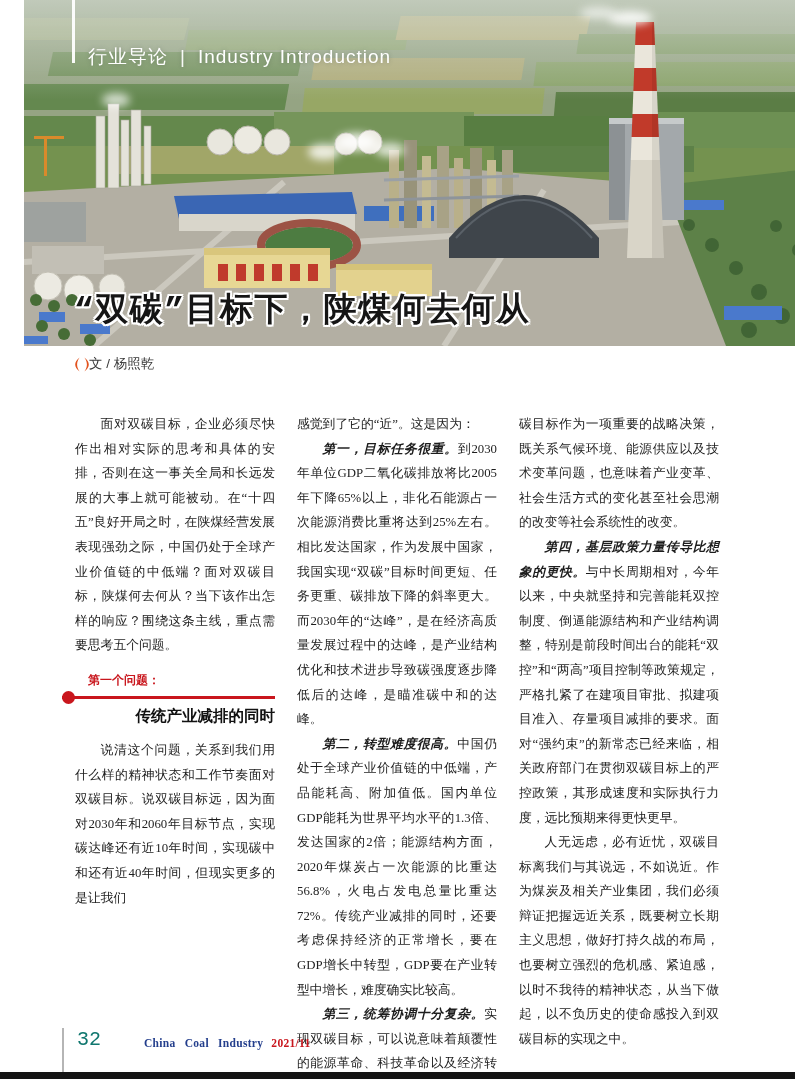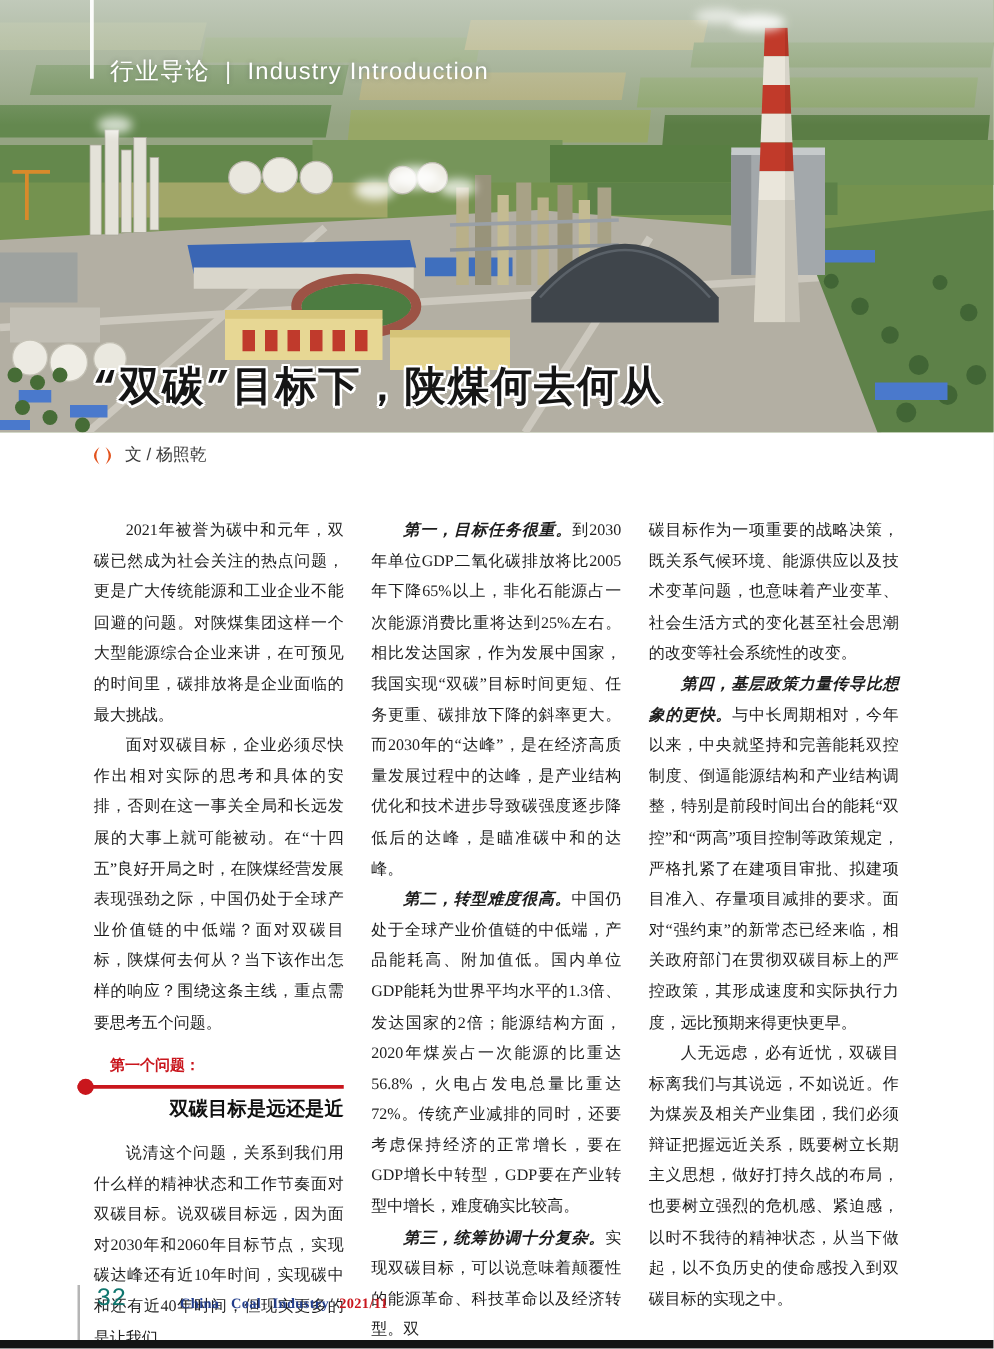--- a/index.html
+++ b/index.html
@@ -1,32 +1,32 @@
 <!DOCTYPE html>
 <html><head>
 <meta charset="utf-8">
 <style>
   html,body{margin:0;padding:0;background:#e8e8e8;}
   .page{position:relative;width:795px;height:1079px;background:#ffffff;overflow:hidden;
         font-family:"Liberation Serif","DejaVu Serif",serif;}
   
-  .hero{position:absolute;left:0;top:0;width:669px;height:346px;}
+  .hero{position:absolute;left:0;top:0;width:669px;height:346px;padding-left:24px;}
   .hero svg{display:block;}
   .kicker-bar{position:absolute;left:72px;top:0;width:3px;height:63px;background:#ffffff;opacity:.95;}
   .kicker{position:absolute;left:88px;top:44px;color:#fff;
           font-family:"Liberation Sans","DejaVu Sans",sans-serif;font-size:19px;letter-spacing:1px;
           text-shadow:0 0 4px rgba(60,70,60,.35);white-space:nowrap;}
   .kicker .div{padding:0 12px;font-weight:300;opacity:.95;}
   .hero-title{position:absolute;left:74px;top:287px;
           font-family:Liberation Mono, monospace;font-weight:900;font-size:33px;
           color:#151515;letter-spacing:1.5px;white-space:nowrap;
           text-shadow:2px 0 0 #fff,-2px 0 0 #fff,0 2px 0 #fff,0 -2px 0 #fff,
                       1.6px 1.6px 0 #fff,-1.6px -1.6px 0 #fff,1.6px -1.6px 0 #fff,-1.6px 1.6px 0 #fff;}
   
-  .byline{position:absolute;left:75px;top:355px;display:flex;align-items:center;gap:11px;
+  .byline{position:absolute;left:75px;top:355px;display:flex;align-items:center;gap:0;
           font-family:"Liberation Sans","DejaVu Sans",sans-serif;font-size:13.5px;color:#3a3a3a;}
   
   .columns{position:absolute;left:75px;top:412px;width:644px;display:flex;gap:22px;}
   .col{width:200px;font-size:12.8px;line-height:24.6px;color:#1d1d1d;text-align:justify;}
   .col p{margin:0;}
   .col p.ind{text-indent:2em;}
   .lead{font-style:italic;font-weight:700;}
   
   .q-block{margin:12px 0 10px 0;}
   .q-label{font-family:"Liberation Sans","DejaVu Sans",sans-serif;font-weight:700;font-size:12px;
@@ -241,31 +241,31 @@
     <svg width="14" height="15" viewBox="0 0 14 15">
       <path d="M4.6,0.5 C1.6,2.9 0.2,5.2 0.2,7.5 C0.2,9.8 1.6,12.1 4.6,14.5 C2.9,12 2.1,9.7 2.1,7.5 C2.1,5.3 2.9,3 4.6,0.5 Z" fill="#e2531e"></path>
       <path d="M9.4,0.5 C12.4,2.9 13.8,5.2 13.8,7.5 C13.8,9.8 12.4,12.1 9.4,14.5 C11.1,12 11.9,9.7 11.9,7.5 C11.9,5.3 11.1,3 9.4,0.5 Z" fill="#e2531e"></path>
     </svg>
     <span>文 / 杨照乾</span>
   </div>
 
   <div class="columns">
 
     <div class="col">
-      <p class="ind">2021年被誉为碳中和元年，双碳已然成为社会关注的热点问题，更是广大传统能源和工业企业不能回避的问题。对陕煤集团这样一个大型能源综合企业来讲，在可预见的时间里，碳排放将是企业面临的最大挑战。</p>
       <p class="ind">面对双碳目标，企业必须尽快作出相对实际的思考和具体的安排，否则在这一事关全局和长远发展的大事上就可能被动。在“十四五”良好开局之时，在陕煤经营发展表现强劲之际，中国仍处于全球产业价值链的中低端？面对双碳目标，陕煤何去何从？当下该作出怎样的响应？围绕这条主线，重点需要思考五个问题。</p>
       <div class="q-block">
         <div class="q-label">第一个问题：</div>
         <div class="q-rule"></div>
-        <div class="q-title">双碳目标是远还是近</div>
+        <div class="q-title">传统产业减排的同时</div>
       </div>
       <p class="ind">说清这个问题，关系到我们用什么样的精神状态和工作节奏面对双碳目标。说双碳目标远，因为面对2030年和2060年目标节点，实现碳达峰还有近10年时间，实现碳中和还有近40年时间，但现实更多的是让我们</p>
     </div>
 
     <div class="col">
+      <p>感觉到了它的“近”。这是因为：</p>
       <p class="ind"><span class="lead">第一，目标任务很重。</span><span>到2030年单位GDP二氧化碳排放将比2005年下降65%以上，非化石能源占一次能源消费比重将达到25%左右。相比发达国家，作为发展中国家，我国实现“双碳”目标时间更短、任务更重、碳排放下降的斜率更大。而2030年的“达峰”，是在经济高质量发展过程中的达峰，是产业结构优化和技术进步导致碳强度逐步降低后的达峰，是瞄准碳中和的达峰。</span></p>
       <p class="ind"><span class="lead">第二，转型难度很高。</span><span>中国仍处于全球产业价值链的中低端，产品能耗高、附加值低。国内单位GDP能耗为世界平均水平的1.3倍、发达国家的2倍；能源结构方面，2020年煤炭占一次能源的比重达56.8%，火电占发电总量比重达72%。传统产业减排的同时，还要考虑保持经济的正常增长，要在GDP增长中转型，GDP要在产业转型中增长，难度确实比较高。</span></p>
       <p class="ind"><span class="lead">第三，统筹协调十分复杂。</span><span>实现双碳目标，可以说意味着颠覆性的能源革命、科技革命以及经济转型。双</span></p>
     </div>
 
     <div class="col">
       <p>碳目标作为一项重要的战略决策，既关系气候环境、能源供应以及技术变革问题，也意味着产业变革、社会生活方式的变化甚至社会思潮的改变等社会系统性的改变。</p>
       <p class="ind"><span class="lead">第四，基层政策力量传导比想象的更快。</span><span>与中长周期相对，今年以来，中央就坚持和完善能耗双控制度、倒逼能源结构和产业结构调整，特别是前段时间出台的能耗“双控”和“两高”项目控制等政策规定，严格扎紧了在建项目审批、拟建项目准入、存量项目减排的要求。面对“强约束”的新常态已经来临，相关政府部门在贯彻双碳目标上的严控政策，其形成速度和实际执行力度，远比预期来得更快更早。</span></p>
       <p class="ind">人无远虑，必有近忧，双碳目标离我们与其说远，不如说近。作为煤炭及相关产业集团，我们必须辩证把握远近关系，既要树立长期主义思想，做好打持久战的布局，也要树立强烈的危机感、紧迫感，以时不我待的精神状态，从当下做起，以不负历史的使命感投入到双碳目标的实现之中。</p>
     </div>

